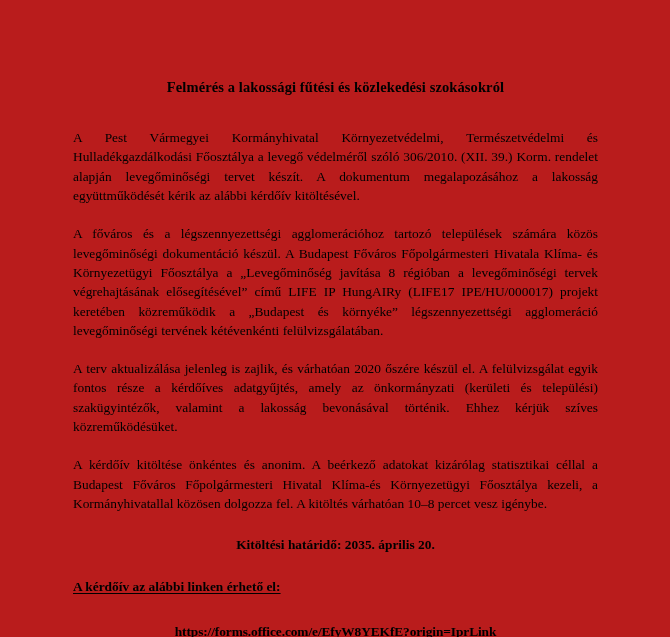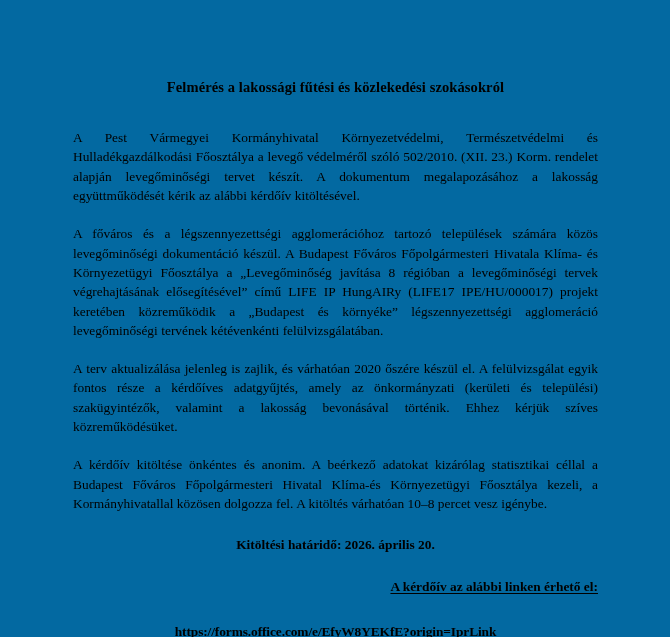--- a/index.html
+++ b/index.html
@@ -13,21 +13,21 @@
     height: 637px;
     overflow: hidden;
     font-family: "Liberation Serif", "DejaVu Serif", serif;
     color: #000000;
     -webkit-font-smoothing: none;
   }
   .page {
     box-sizing: border-box;
     width: 670px;
     height: 637px;
-    background: #0369a1;
+    background: #b91c1c;
     padding: 0;
     position: relative;
   }
   .content {
     position: absolute;
     left: 73px;
     top: 0;
     width: 525px;
   }
   .doc-title {
@@ -61,21 +61,21 @@
     font-size: 13.4px;
     font-weight: bold;
     text-align: center;
     line-height: 19.3px;
   }
   .link-lead {
     margin: 0;
     padding: 0;
     font-size: 13.4px;
     font-weight: bold;
-    text-align: right;
+    text-align: left;
     line-height: 19.3px;
     text-decoration: underline;
     text-underline-offset: 2px;
   }
   .form-url {
     margin: 0;
     padding: 0;
     font-size: 13.4px;
     font-weight: bold;
     text-align: center;
@@ -89,37 +89,37 @@
 </head>
 <body>
 
 <div class="page">
   <div class="content">
 
     <h1 class="doc-title">Felmérés a lakossági fűtési és közlekedési szokásokról</h1>
 
     <div class="gap-title-first"></div>
 
-    <p class="body-para">A Pest Vármegyei Kormányhivatal Környezetvédelmi, Természetvédelmi és Hulladékgazdálkodási Főosztálya a levegő védelméről szóló 502/2010. (XII. 23.) Korm. rendelet alapján levegőminőségi tervet készít. A dokumentum megalapozásához a lakosság együttműködését kérik az alábbi kérdőív kitöltésével.</p>
+    <p class="body-para">A Pest Vármegyei Kormányhivatal Környezetvédelmi, Természetvédelmi és Hulladékgazdálkodási Főosztálya a levegő védelméről szóló 306/2010. (XII. 39.) Korm. rendelet alapján levegőminőségi tervet készít. A dokumentum megalapozásához a lakosság együttműködését kérik az alábbi kérdőív kitöltésével.</p>
 
     <div class="gap-para"></div>
 
     <p class="body-para">A főváros és a légszennyezettségi agglomerációhoz tartozó települések számára közös levegőminőségi dokumentáció készül. A Budapest Főváros Főpolgármesteri Hivatala Klíma- és Környezetügyi Főosztálya a „Levegőminőség javítása 8 régióban a levegőminőségi tervek végrehajtásának elősegítésével” című LIFE IP HungAIRy (LIFE17 IPE/HU/000017) projekt keretében közreműködik a „Budapest és környéke” légszennyezettségi agglomeráció levegőminőségi tervének kétévenkénti felülvizsgálatában.</p>
 
     <div class="gap-para"></div>
 
     <p class="body-para">A terv aktualizálása jelenleg is zajlik, és várhatóan 2020 őszére készül el. A felülvizsgálat egyik fontos része a kérdőíves adatgyűjtés, amely az önkormányzati (kerületi és települési) szakügyintézők, valamint a lakosság bevonásával történik. Ehhez kérjük szíves közreműködésüket.</p>
 
     <div class="gap-para"></div>
 
     <p class="body-para">A kérdőív kitöltése önkéntes és anonim. A beérkező adatokat kizárólag statisztikai céllal a Budapest Főváros Főpolgármesteri Hivatal Klíma-és Környezetügyi Főosztálya kezeli, a Kormányhivatallal közösen dolgozza fel. A kitöltés várhatóan 10–8 percet vesz igénybe.</p>
 
     <div class="gap-before-deadline"></div>
 
-    <p class="deadline">Kitöltési határidő: 2026. április 20.</p>
+    <p class="deadline">Kitöltési határidő: 2035. április 20.</p>
 
     <div class="gap-before-linklead"></div>
 
     <p class="link-lead">A kérdőív az alábbi linken érhető el:</p>
 
     <div class="gap-before-url"></div>
 
     <a class="form-url" href="#">https://forms.office.com/e/EfyW8YEKfE?origin=IprLink</a>
 
   </div>

